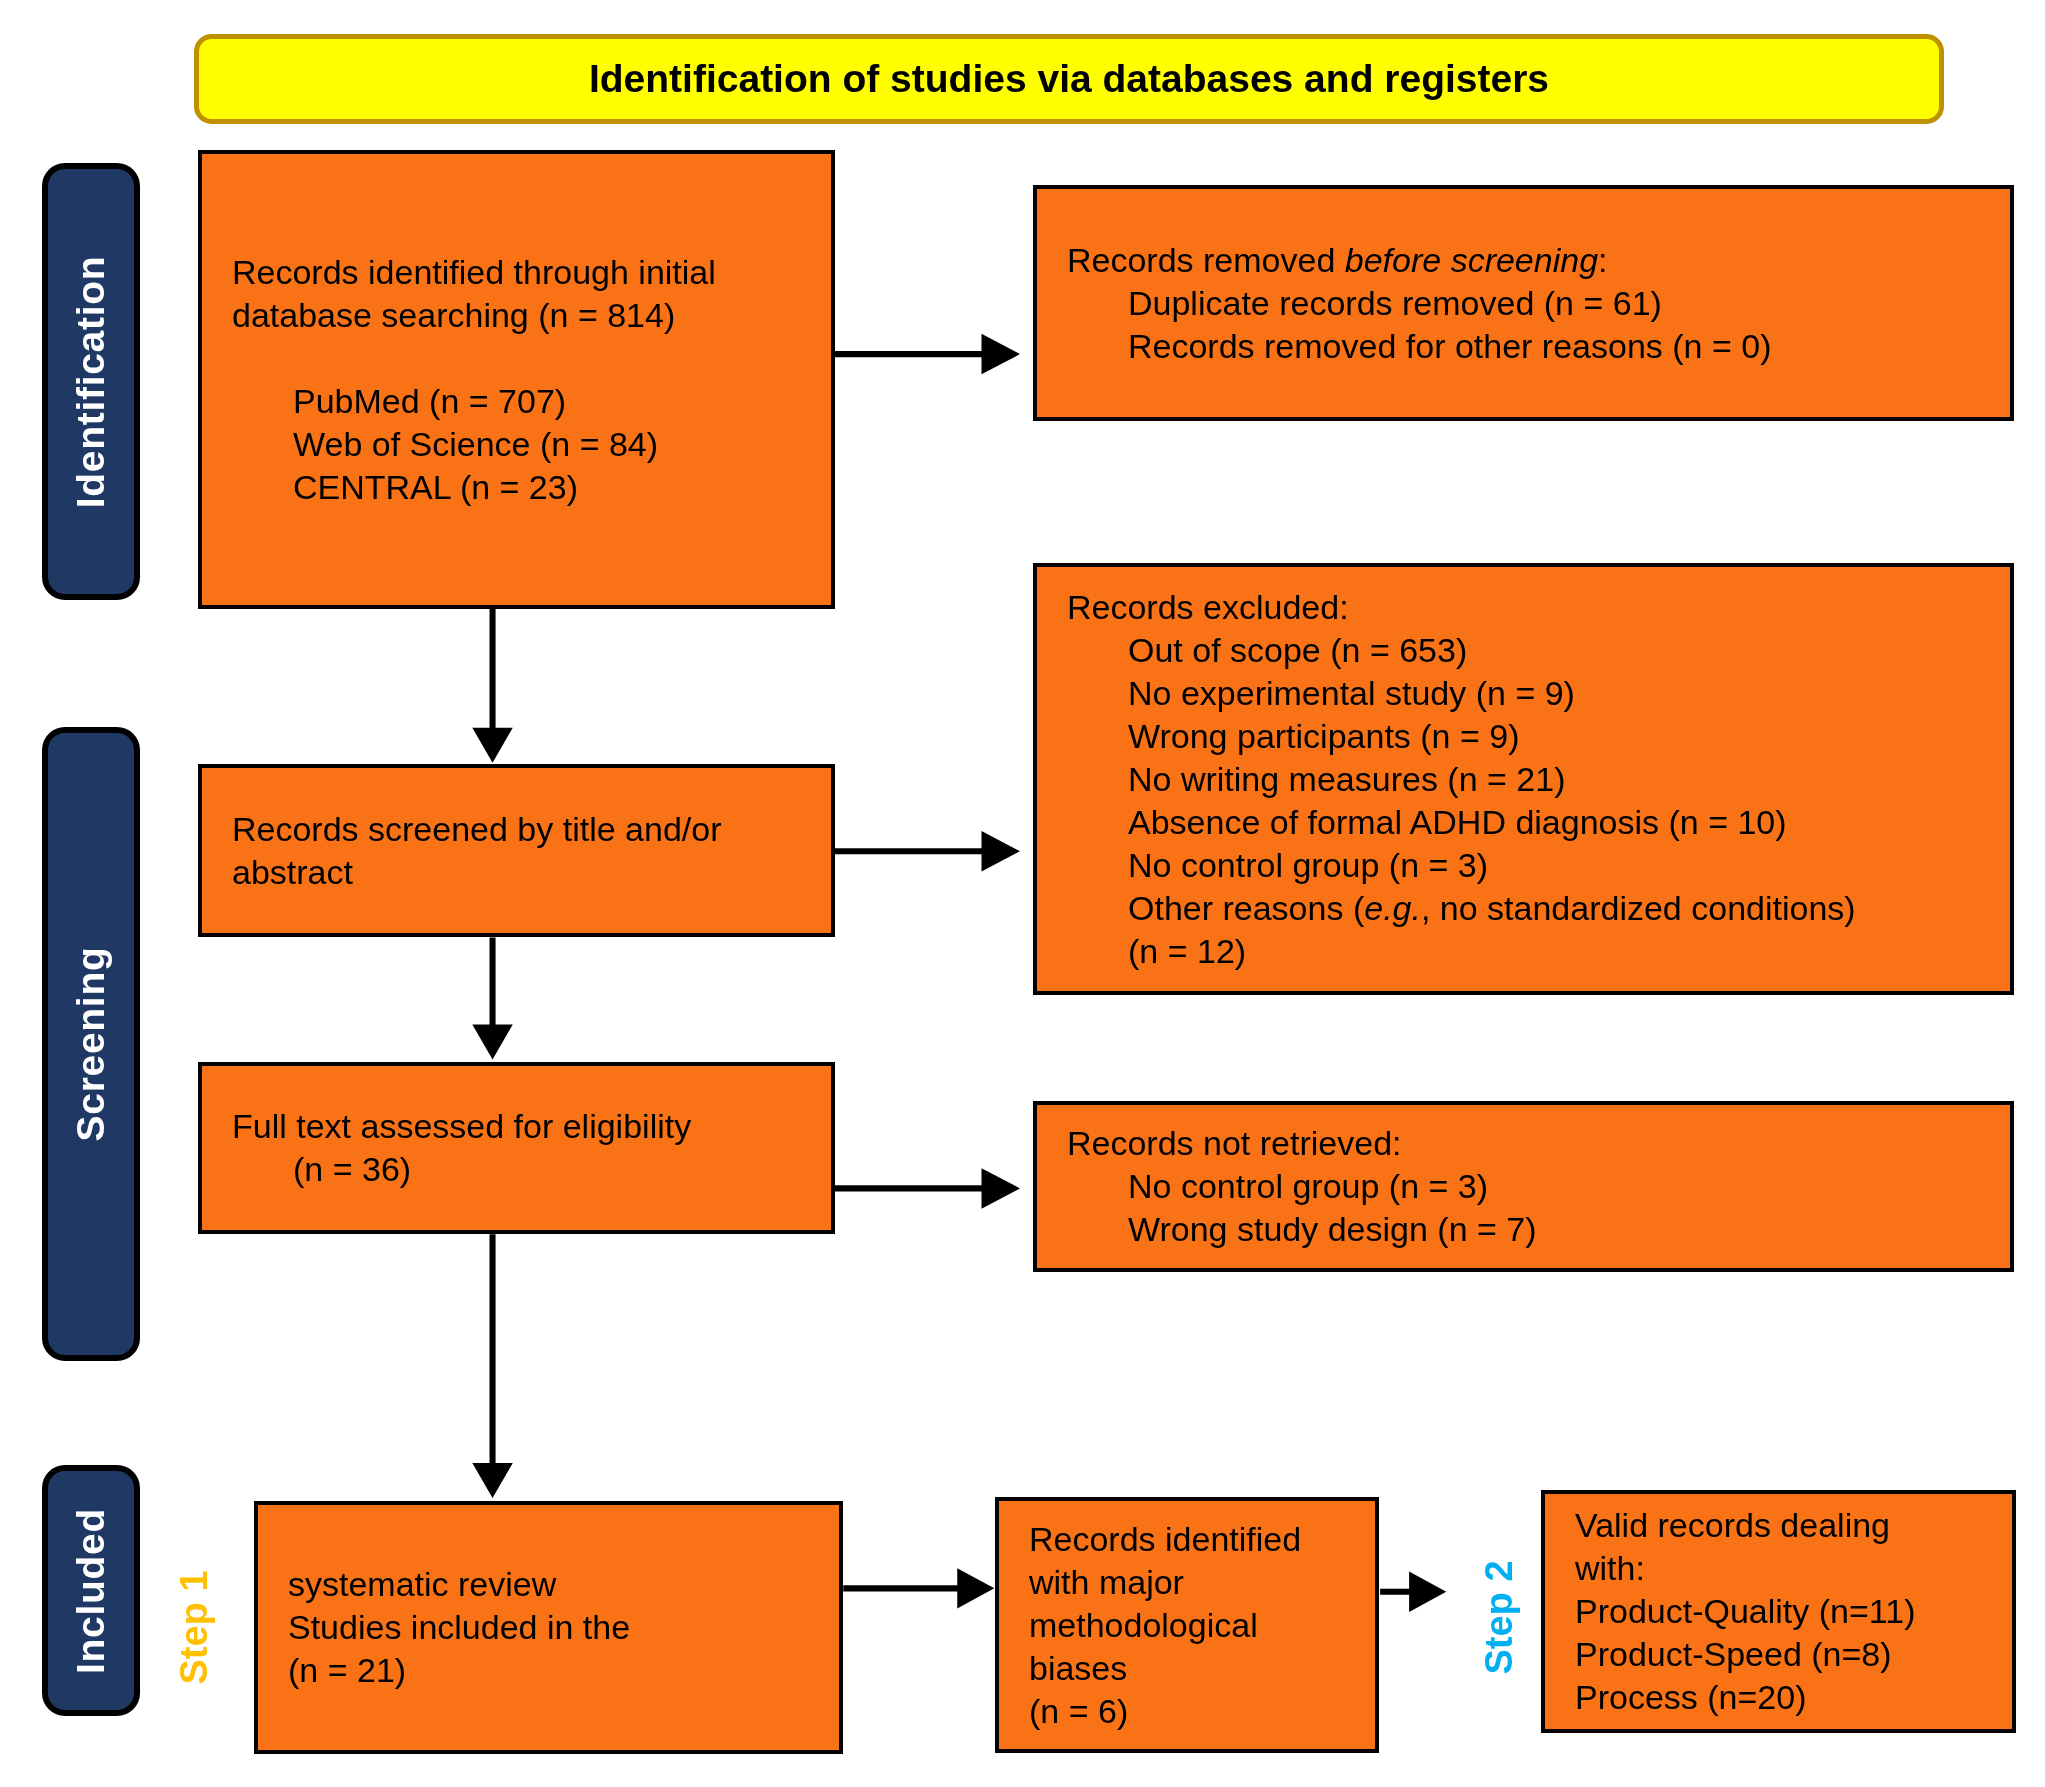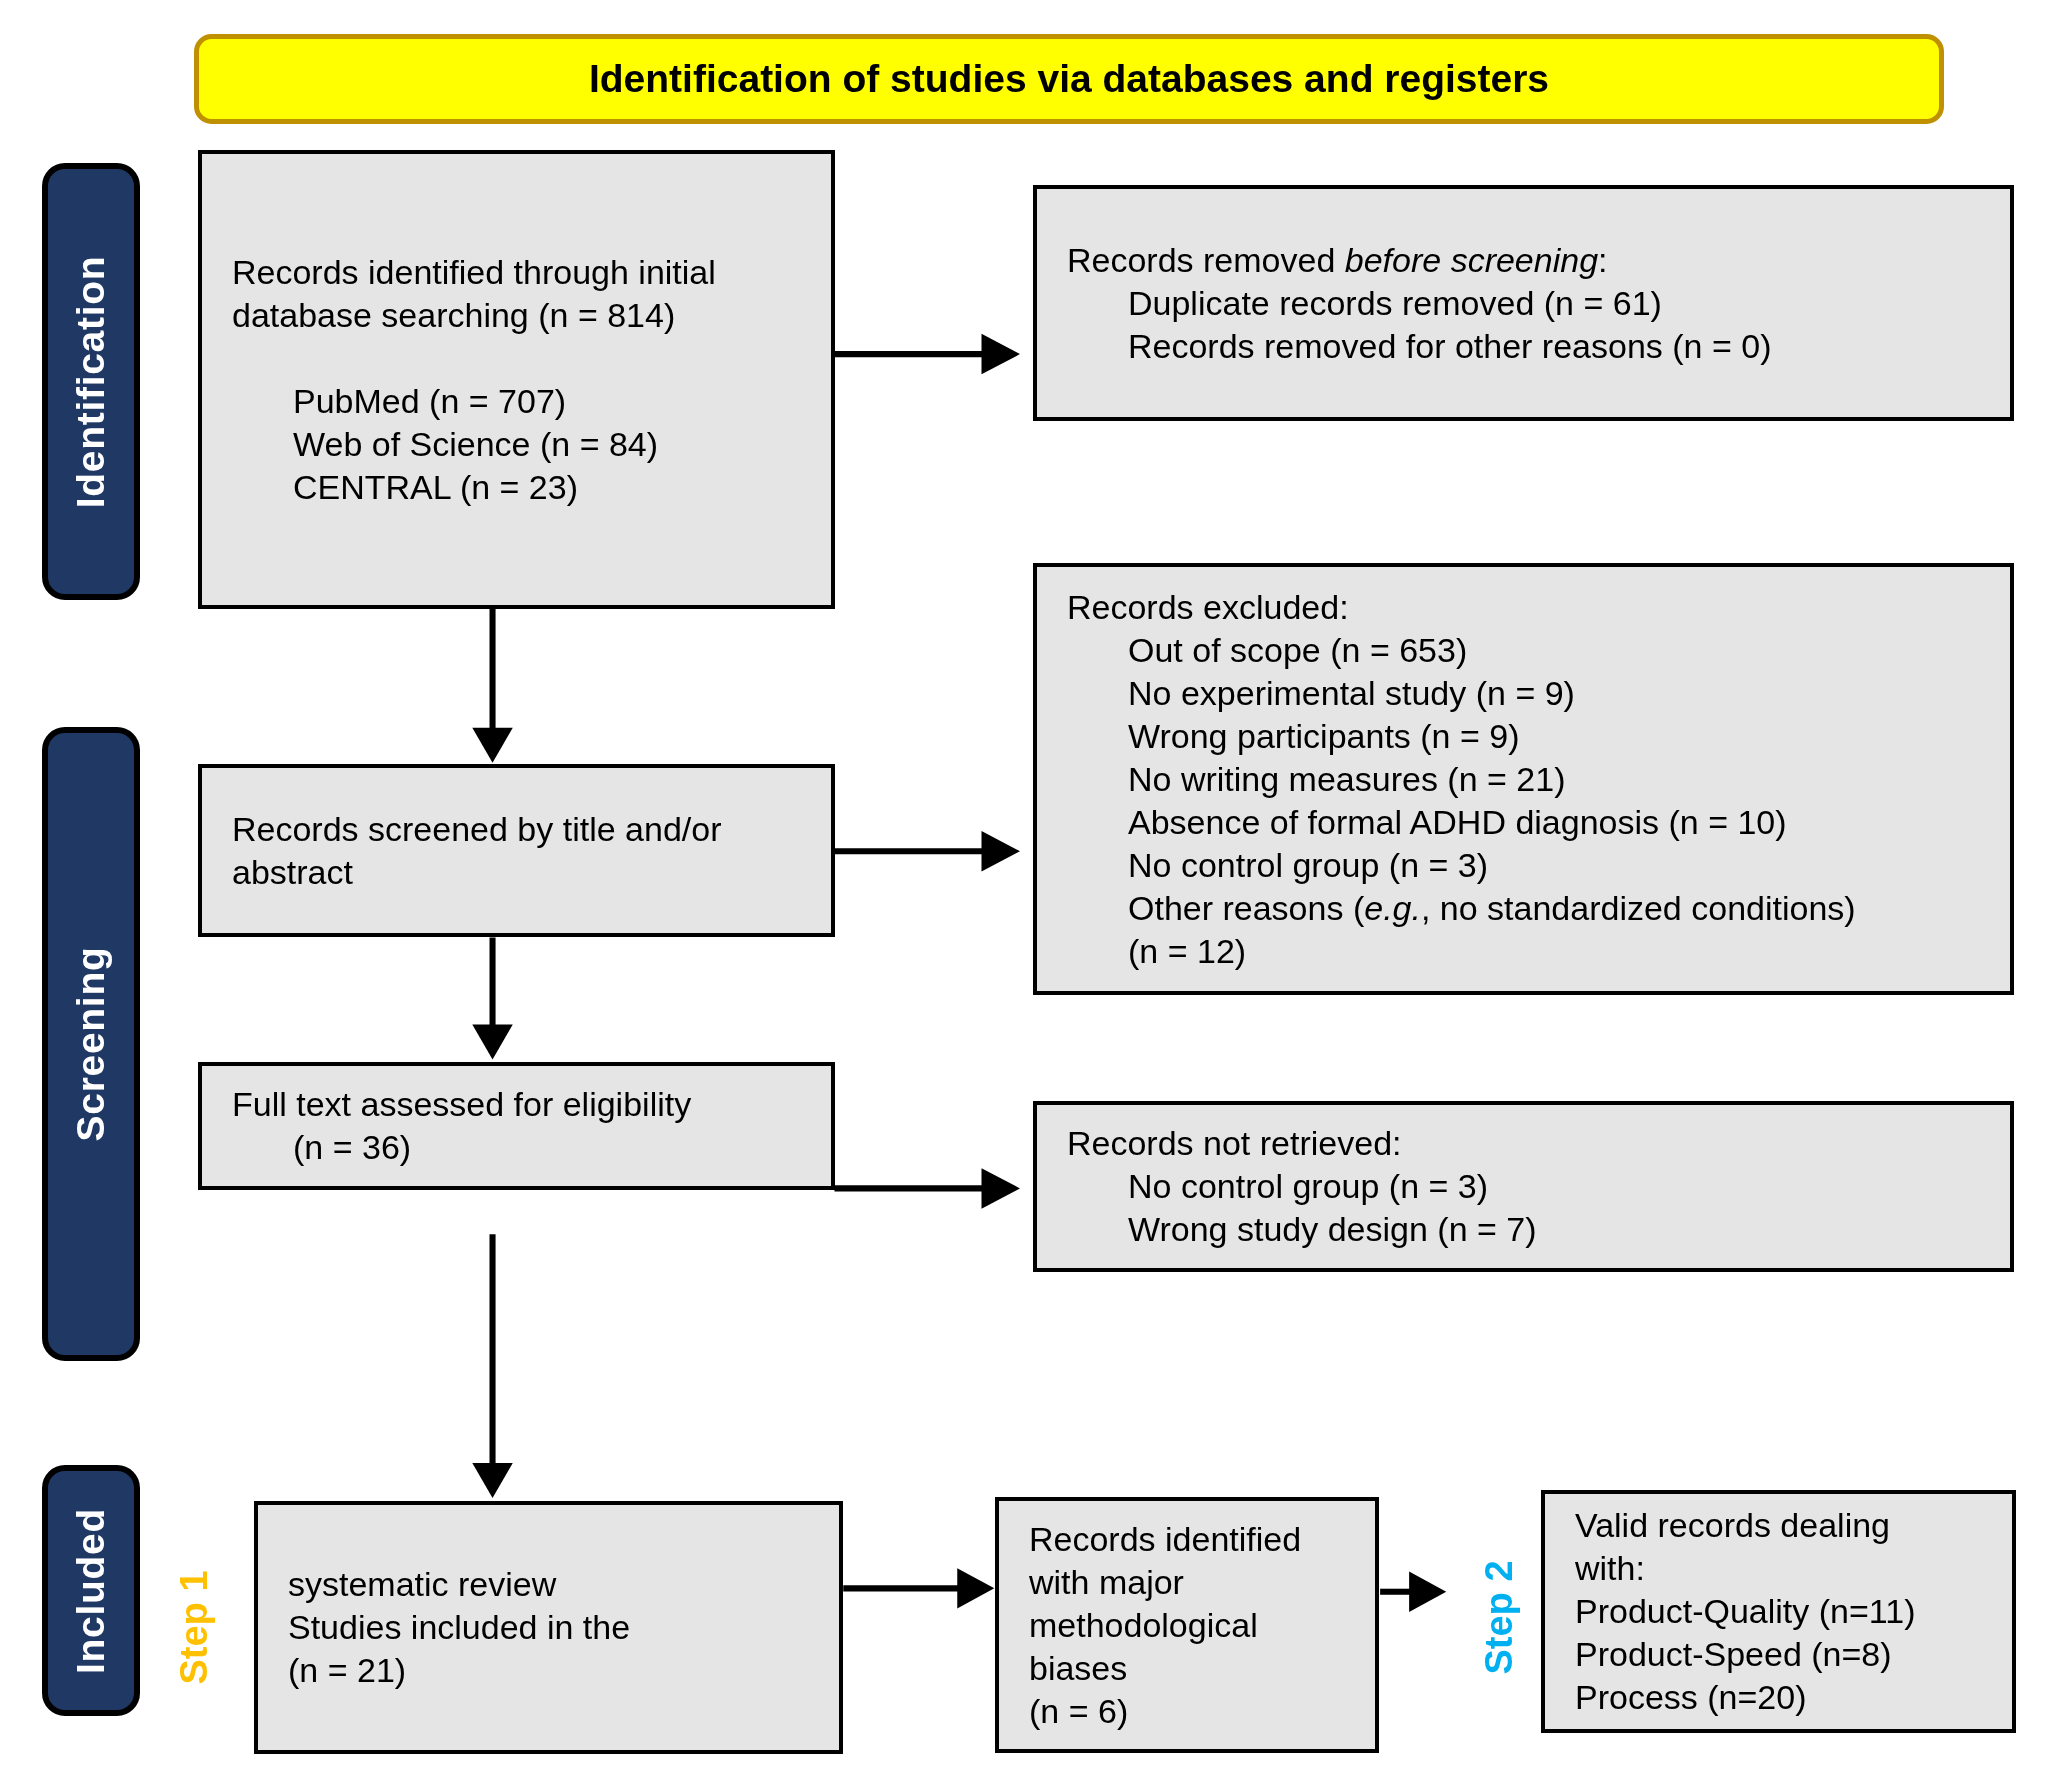--- a/index.html
+++ b/index.html
@@ -15,21 +15,21 @@
     font-family:"Liberation Sans", sans-serif;color:#000;overflow:hidden;
   }
   .banner{
     position:absolute;left:194px;top:34px;width:1750px;height:90px;
     background:var(--banner-fill);border:5.4px solid var(--banner-border);
     border-radius:17.5px;box-sizing:border-box;
     display:flex;align-items:center;justify-content:center;
     font-weight:bold;font-size:39px;
   }
   .flowbox{
-    position:absolute;background:#e5e5e5;border:4px solid #000;box-sizing:border-box;
+    position:absolute;background:#f97316;border:4px solid #000;box-sizing:border-box;
     display:flex;flex-direction:column;justify-content:center;
     padding:10px 17px 10px 30px;font-size:34px;line-height:43px;
   }
   .flowbox .line{min-height:43px;white-space:nowrap;}
   .stage{
     position:absolute;background:var(--stage-fill);border:6px solid #000;
     border-radius:23px;box-sizing:border-box;
     display:flex;align-items:center;justify-content:center;
   }
   .stage span{
@@ -78,21 +78,21 @@
       <div class="line" style="padding-left: 61px;"><span>PubMed (n = 707)</span></div>
       <div class="line" style="padding-left: 61px;"><span>Web of Science (n = 84)</span></div>
       <div class="line" style="padding-left: 61px;"><span>CENTRAL (n = 23)</span></div>
     </div>
 
   <div class="flowbox" style="left:198px;top:764px;width:637px;height:173px;">
       <div class="line" style="padding-left: 0px;"><span>Records screened by title and/or</span></div>
       <div class="line" style="padding-left: 0px;"><span>abstract</span></div>
     </div>
 
-  <div class="flowbox" style="left:198px;top:1062px;width:637px;height:128px;">
+  <div class="flowbox" style="left:198px;top:1062px;width:637px;height:172px;">
       <div class="line" style="padding-left: 0px;"><span>Full text assessed for eligibility</span></div>
       <div class="line" style="padding-left: 61px;"><span>(n = 36)</span></div>
     </div>
 
   <div class="flowbox" style="left:254px;top:1501px;width:589px;height:253px;">
       <div class="line" style="padding-left: 0px;"><span>systematic review</span></div>
       <div class="line" style="padding-left: 0px;"><span>Studies included in the</span></div>
       <div class="line" style="padding-left: 0px;"><span>(n = 21)</span></div>
     </div>
 

